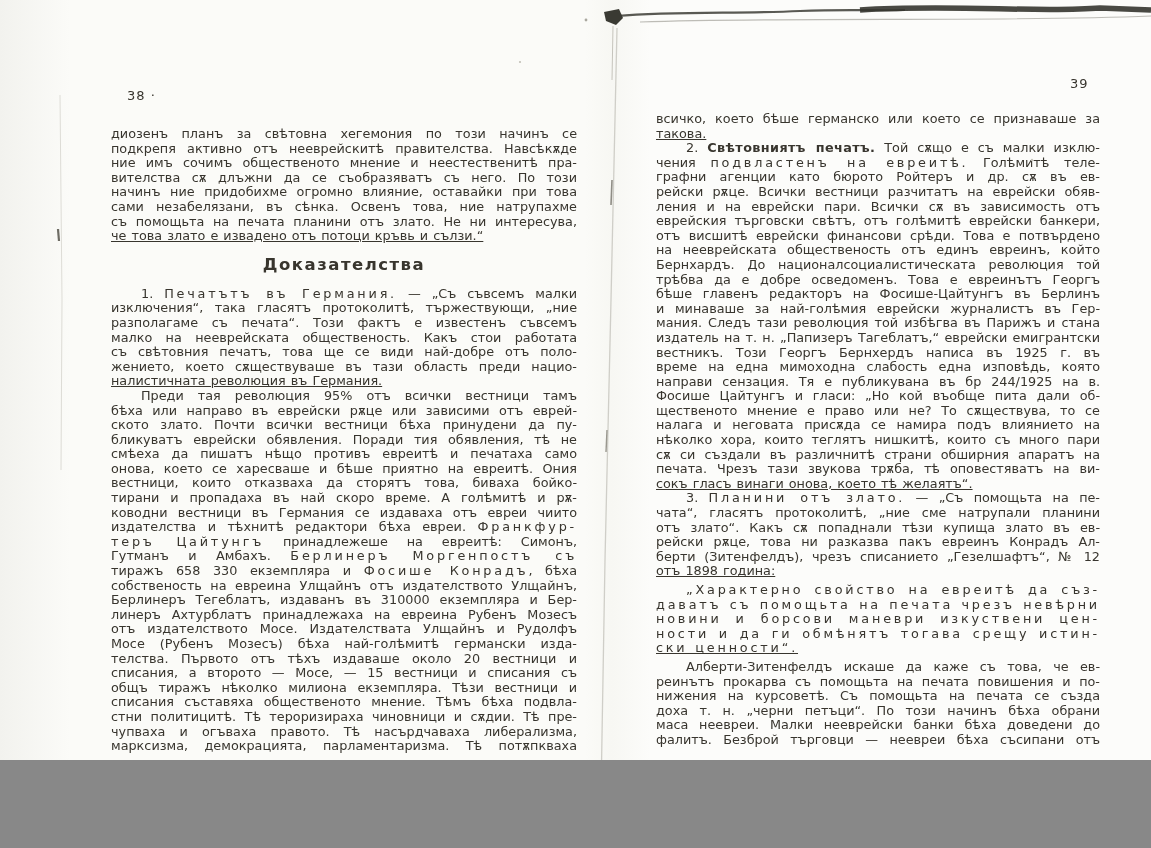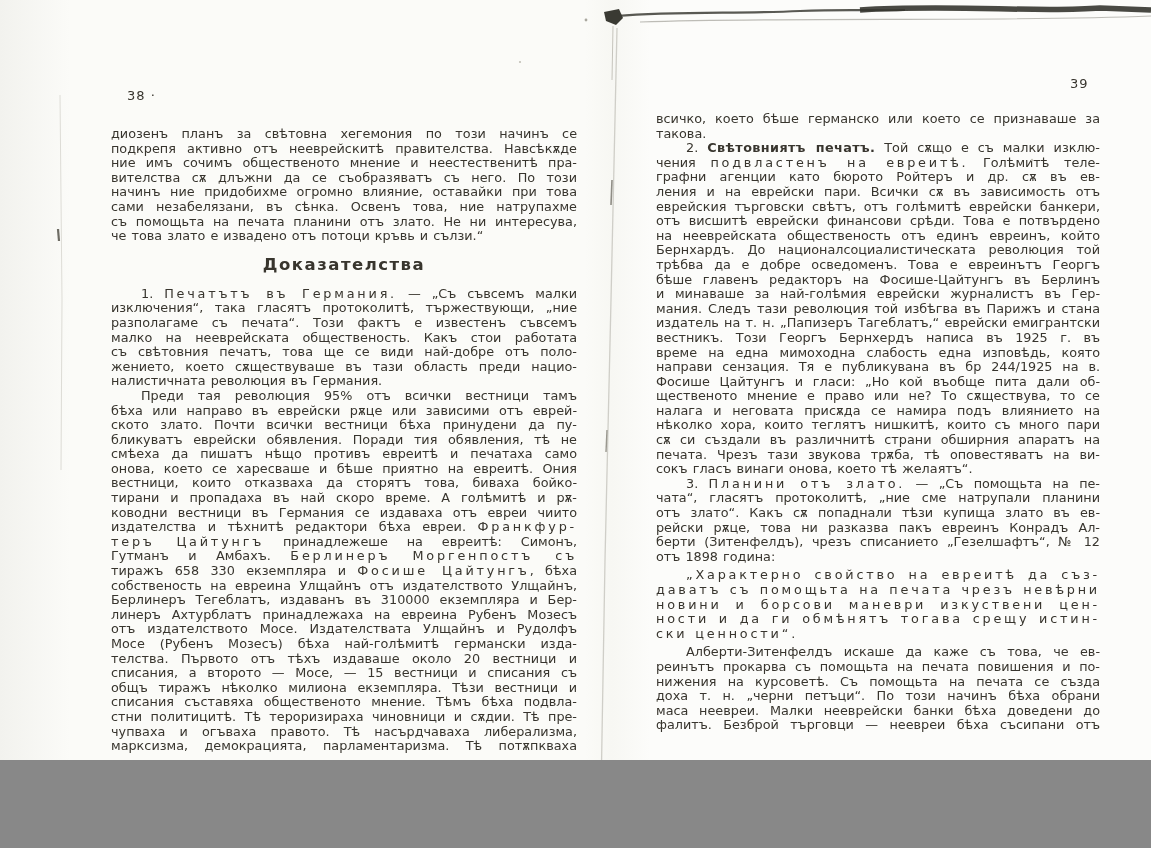--- a/index.html
+++ b/index.html
@@ -11,21 +11,21 @@
   .pageno{position:absolute;font-size:13px;letter-spacing:1px;}
   .pageno-left{left:127px;top:88px;}
   .pageno-right{left:1070px;top:76px;text-align:right;}
   .textblock{position:absolute;}
   .tb-left{left:111px;top:127px;width:466px;}
   .tb-right{left:656px;top:112px;width:444px;}
   .line{
     font-size:12.8px;line-height:14.6px;height:14.6px;
     text-align:justify;text-align-last:justify;word-spacing:1px;
   }
-  .line.nj{text-align-last:left;}
+  .line.nj{text-align-last:left;text-decoration:underline;}
   .line.ind{text-indent:30px;}
   .line.mt4{margin-top:4px;}
   .line.head{
     height:20px;line-height:20px;font-size:16.5px;font-weight:bold;
     text-align:center;text-align-last:center;letter-spacing:1.5px;
     margin:11px 0 12px 0;
   }
   .line span.sp{letter-spacing:2.8px;}
   .line span.b{font-weight:bold;letter-spacing:.4px;}
   svg.artifacts{position:absolute;left:0;top:0;pointer-events:none;}
@@ -60,40 +60,41 @@
       <div class="line"><span>ското злато. Почти всички вестници бѣха принудени да пу-</span></div>
       <div class="line"><span>бликуватъ еврейски обявления. Поради тия обявления, тѣ не</span></div>
       <div class="line"><span>смѣеха да пишатъ нѣщо противъ евреитѣ и печатаха само</span></div>
       <div class="line"><span>онова, което се харесваше и бѣше приятно на евреитѣ. Ония</span></div>
       <div class="line"><span>вестници, които отказваха да сторятъ това, биваха бойко-</span></div>
       <div class="line"><span>тирани и пропадаха въ най скоро време. А голѣмитѣ и рѫ-</span></div>
       <div class="line"><span>ководни вестници въ Германия се издаваха отъ евреи чиито</span></div>
       <div class="line"><span>издателства и тѣхнитѣ редактори бѣха евреи. </span><span class="sp">Франкфур-</span></div>
       <div class="line"><span class="sp">теръ Цайтунгъ</span><span> принадлежеше на евреитѣ: Симонъ,</span></div>
       <div class="line"><span>Гутманъ и Амбахъ. </span><span class="sp">Берлинеръ Моргенпостъ съ</span></div>
-      <div class="line"><span>тиражъ 658 330 екземпляра и </span><span class="sp">Фосише Цайтунгъ</span><span>, бѣха</span></div>
+      <div class="line"><span>тиражъ 658 330 екземпляра и </span><span class="sp">Фосише Конрадъ</span><span>, бѣха</span></div>
       <div class="line"><span>собственость на евреина Улщайнъ отъ издателството Улщайнъ,</span></div>
       <div class="line"><span>Берлинеръ Тегеблатъ, издаванъ въ 310000 екземпляра и Бер-</span></div>
       <div class="line"><span>линеръ Ахтурблатъ принадлежаха на евреина Рубенъ Мозесъ</span></div>
       <div class="line"><span>отъ издателството Мосе. Издателствата Улщайнъ и Рудолфъ</span></div>
       <div class="line"><span>Мосе (Рубенъ Мозесъ) бѣха най-голѣмитѣ германски изда-</span></div>
       <div class="line"><span>телства. Първото отъ тѣхъ издаваше около 20 вестници и</span></div>
       <div class="line"><span>списания, а второто — Мосе, — 15 вестници и списания съ</span></div>
       <div class="line"><span>общъ тиражъ нѣколко милиона екземпляра. Тѣзи вестници и</span></div>
       <div class="line"><span>списания съставяха общественото мнение. Тѣмъ бѣха подвла-</span></div>
       <div class="line"><span>стни политицитѣ. Тѣ тероризираха чиновници и сѫдии. Тѣ пре-</span></div>
       <div class="line"><span>чупваха и огъваха правото. Тѣ насърдчаваха либерализма,</span></div>
       <div class="line"><span>марксизма, демокрацията, парламентаризма. Тѣ потѫпкваха</span></div>
     </div>
   <div class="textblock tb-right">
       <div class="line"><span>всичко, което бѣше германско или което се признаваше за</span></div>
       <div class="line nj"><span>такова.</span></div>
       <div class="line ind"><span>2. </span><span class="b">Свѣтовниятъ печатъ.</span><span> Той сѫщо е съ малки изклю-</span></div>
       <div class="line"><span>чения </span><span class="sp">подвластенъ на евреитѣ.</span><span> Голѣмитѣ теле-</span></div>
       <div class="line"><span>графни агенции като бюрото Ройтеръ и др. сѫ въ ев-</span></div>
+      <div class="line"><span>рейски рѫце. Всички вестници разчитатъ на еврейски обяв-</span></div>
       <div class="line"><span>ления и на еврейски пари. Всички сѫ въ зависимость отъ</span></div>
       <div class="line"><span>еврейския търговски свѣтъ, отъ голѣмитѣ еврейски банкери,</span></div>
       <div class="line"><span>отъ висшитѣ еврейски финансови срѣди. Това е потвърдено</span></div>
       <div class="line"><span>на нееврейската общественость отъ единъ евреинъ, който</span></div>
       <div class="line"><span>Бернхардъ. До националсоциалистическата революция той</span></div>
       <div class="line"><span>трѣбва да е добре осведоменъ. Това е евреинътъ Георгъ</span></div>
       <div class="line"><span>бѣше главенъ редакторъ на Фосише-Цайтунгъ въ Берлинъ</span></div>
       <div class="line"><span>и минаваше за най-голѣмия еврейски журналистъ въ Гер-</span></div>
       <div class="line"><span>мания. Следъ тази революция той избѣгва въ Парижъ и стана</span></div>
       <div class="line"><span>издатель на т. н. „Папизеръ Тагеблатъ,“ еврейски емигрантски</span></div>

